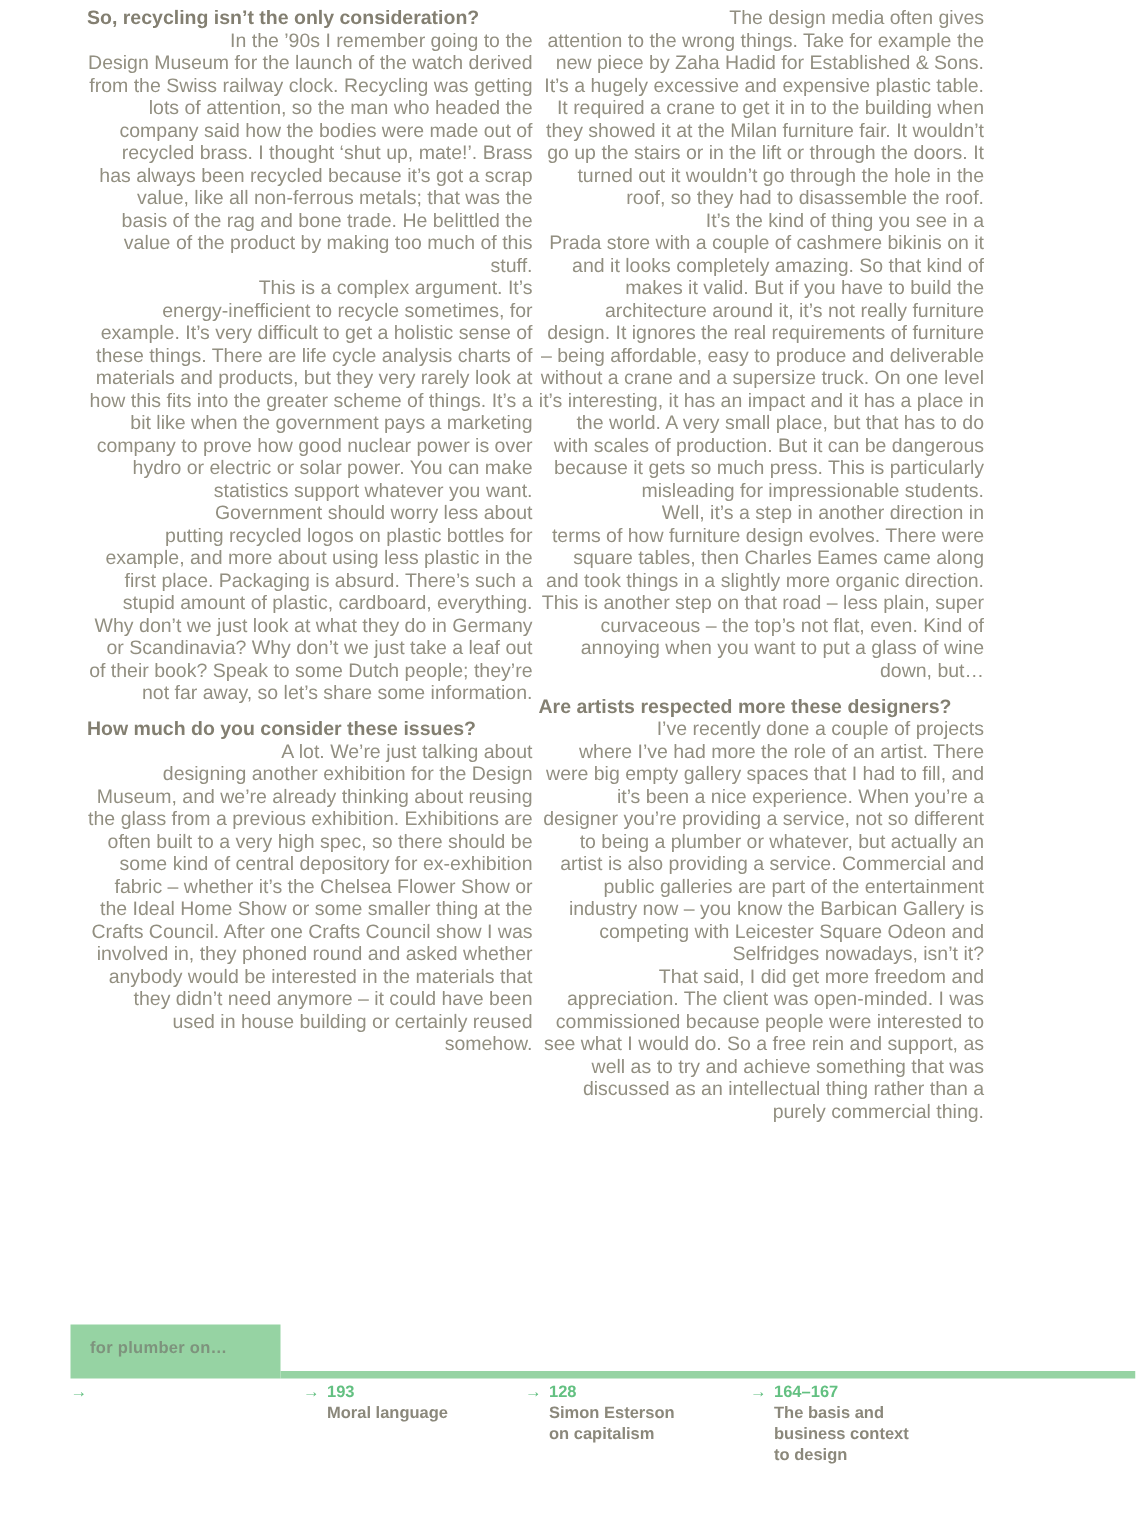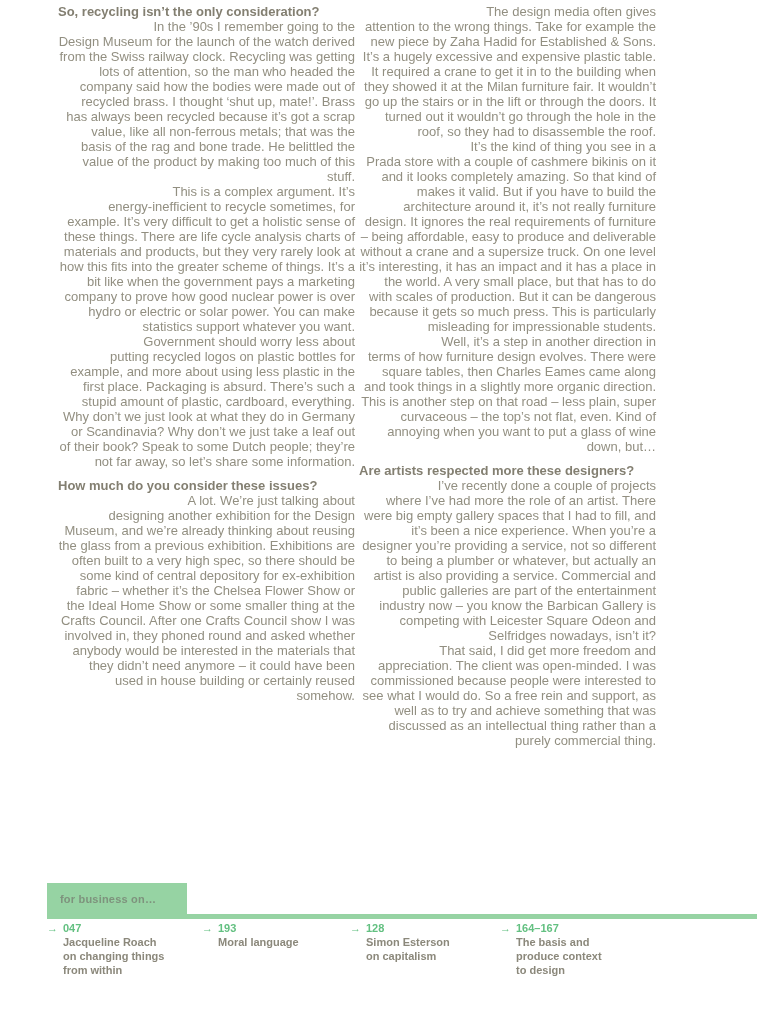--- a/index.html
+++ b/index.html
@@ -61,32 +61,26 @@
         <p class="answer">It’s the kind of thing you see in a Prada store with a couple of cashmere bikinis on it and it looks completely amazing. So that kind of makes it valid. But if you have to build the architecture around it, it’s not really furniture design. It ignores the real requirements of furniture – being affordable, easy to produce and deliverable without a crane and a supersize truck. On one level it’s interesting, it has an impact and it has a place in the world. A very small place, but that has to do with scales of production. But it can be dangerous because it gets so much press. This is particularly misleading for impressionable students.</p>
         <p class="answer">Well, it’s a step in another direction in terms of how furniture design evolves. There were square tables, then Charles Eames came along and took things in a slightly more organic direction. This is another step on that road – less plain, super curvaceous – the top’s not flat, even. Kind of annoying when you want to put a glass of wine down, but…</p>
         <h3 class="question">Are artists respected more these designers?</h3>
         <p class="answer">I’ve recently done a couple of projects where I’ve had more the role of an artist. There were big empty gallery spaces that I had to fill, and it’s been a nice experience. When you’re a designer you’re providing a service, not so different to being a plumber or whatever, but actually an artist is also providing a service. Commercial and public galleries are part of the entertainment industry now – you know the Barbican Gallery is competing with Leicester Square Odeon and Selfridges nowadays, isn’t it?</p>
         <p class="answer">That said, I did get more freedom and appreciation. The client was open-minded. I was commissioned because people were interested to see what I would do. So a free rein and support, as well as to try and achieve something that was discussed as an intellectual thing rather than a purely commercial thing.</p>
       </section>
   </main>
 
   <footer>
     <div class="fblock">
-      <span>for business on…</span>
+      <span>for plumber on…</span>
     </div>
     <div class="fbar"></div>
     <div class="fitems" id="fitems">
         <div class="fitem">
           <span class="arrow">→</span>
-          <div>
-            <div class="fpage">047</div>
-            <div class="fline">Jacqueline Roach</div>
-            <div class="fline">on changing things</div>
-            <div class="fline">from within</div>
-          </div>
         </div>
         <div class="fitem">
           <span class="arrow">→</span>
           <div>
             <div class="fpage">193</div>
             <div class="fline">Moral language</div>
           </div>
         </div>
         <div class="fitem">
           <span class="arrow">→</span>
@@ -94,19 +88,19 @@
             <div class="fpage">128</div>
             <div class="fline">Simon Esterson</div>
             <div class="fline">on capitalism</div>
           </div>
         </div>
         <div class="fitem">
           <span class="arrow">→</span>
           <div>
             <div class="fpage">164–167</div>
             <div class="fline">The basis and</div>
-            <div class="fline">produce context</div>
+            <div class="fline">business context</div>
             <div class="fline">to design</div>
           </div>
         </div>
       </div>
   </footer>
 </div>
 
 </body></html>

